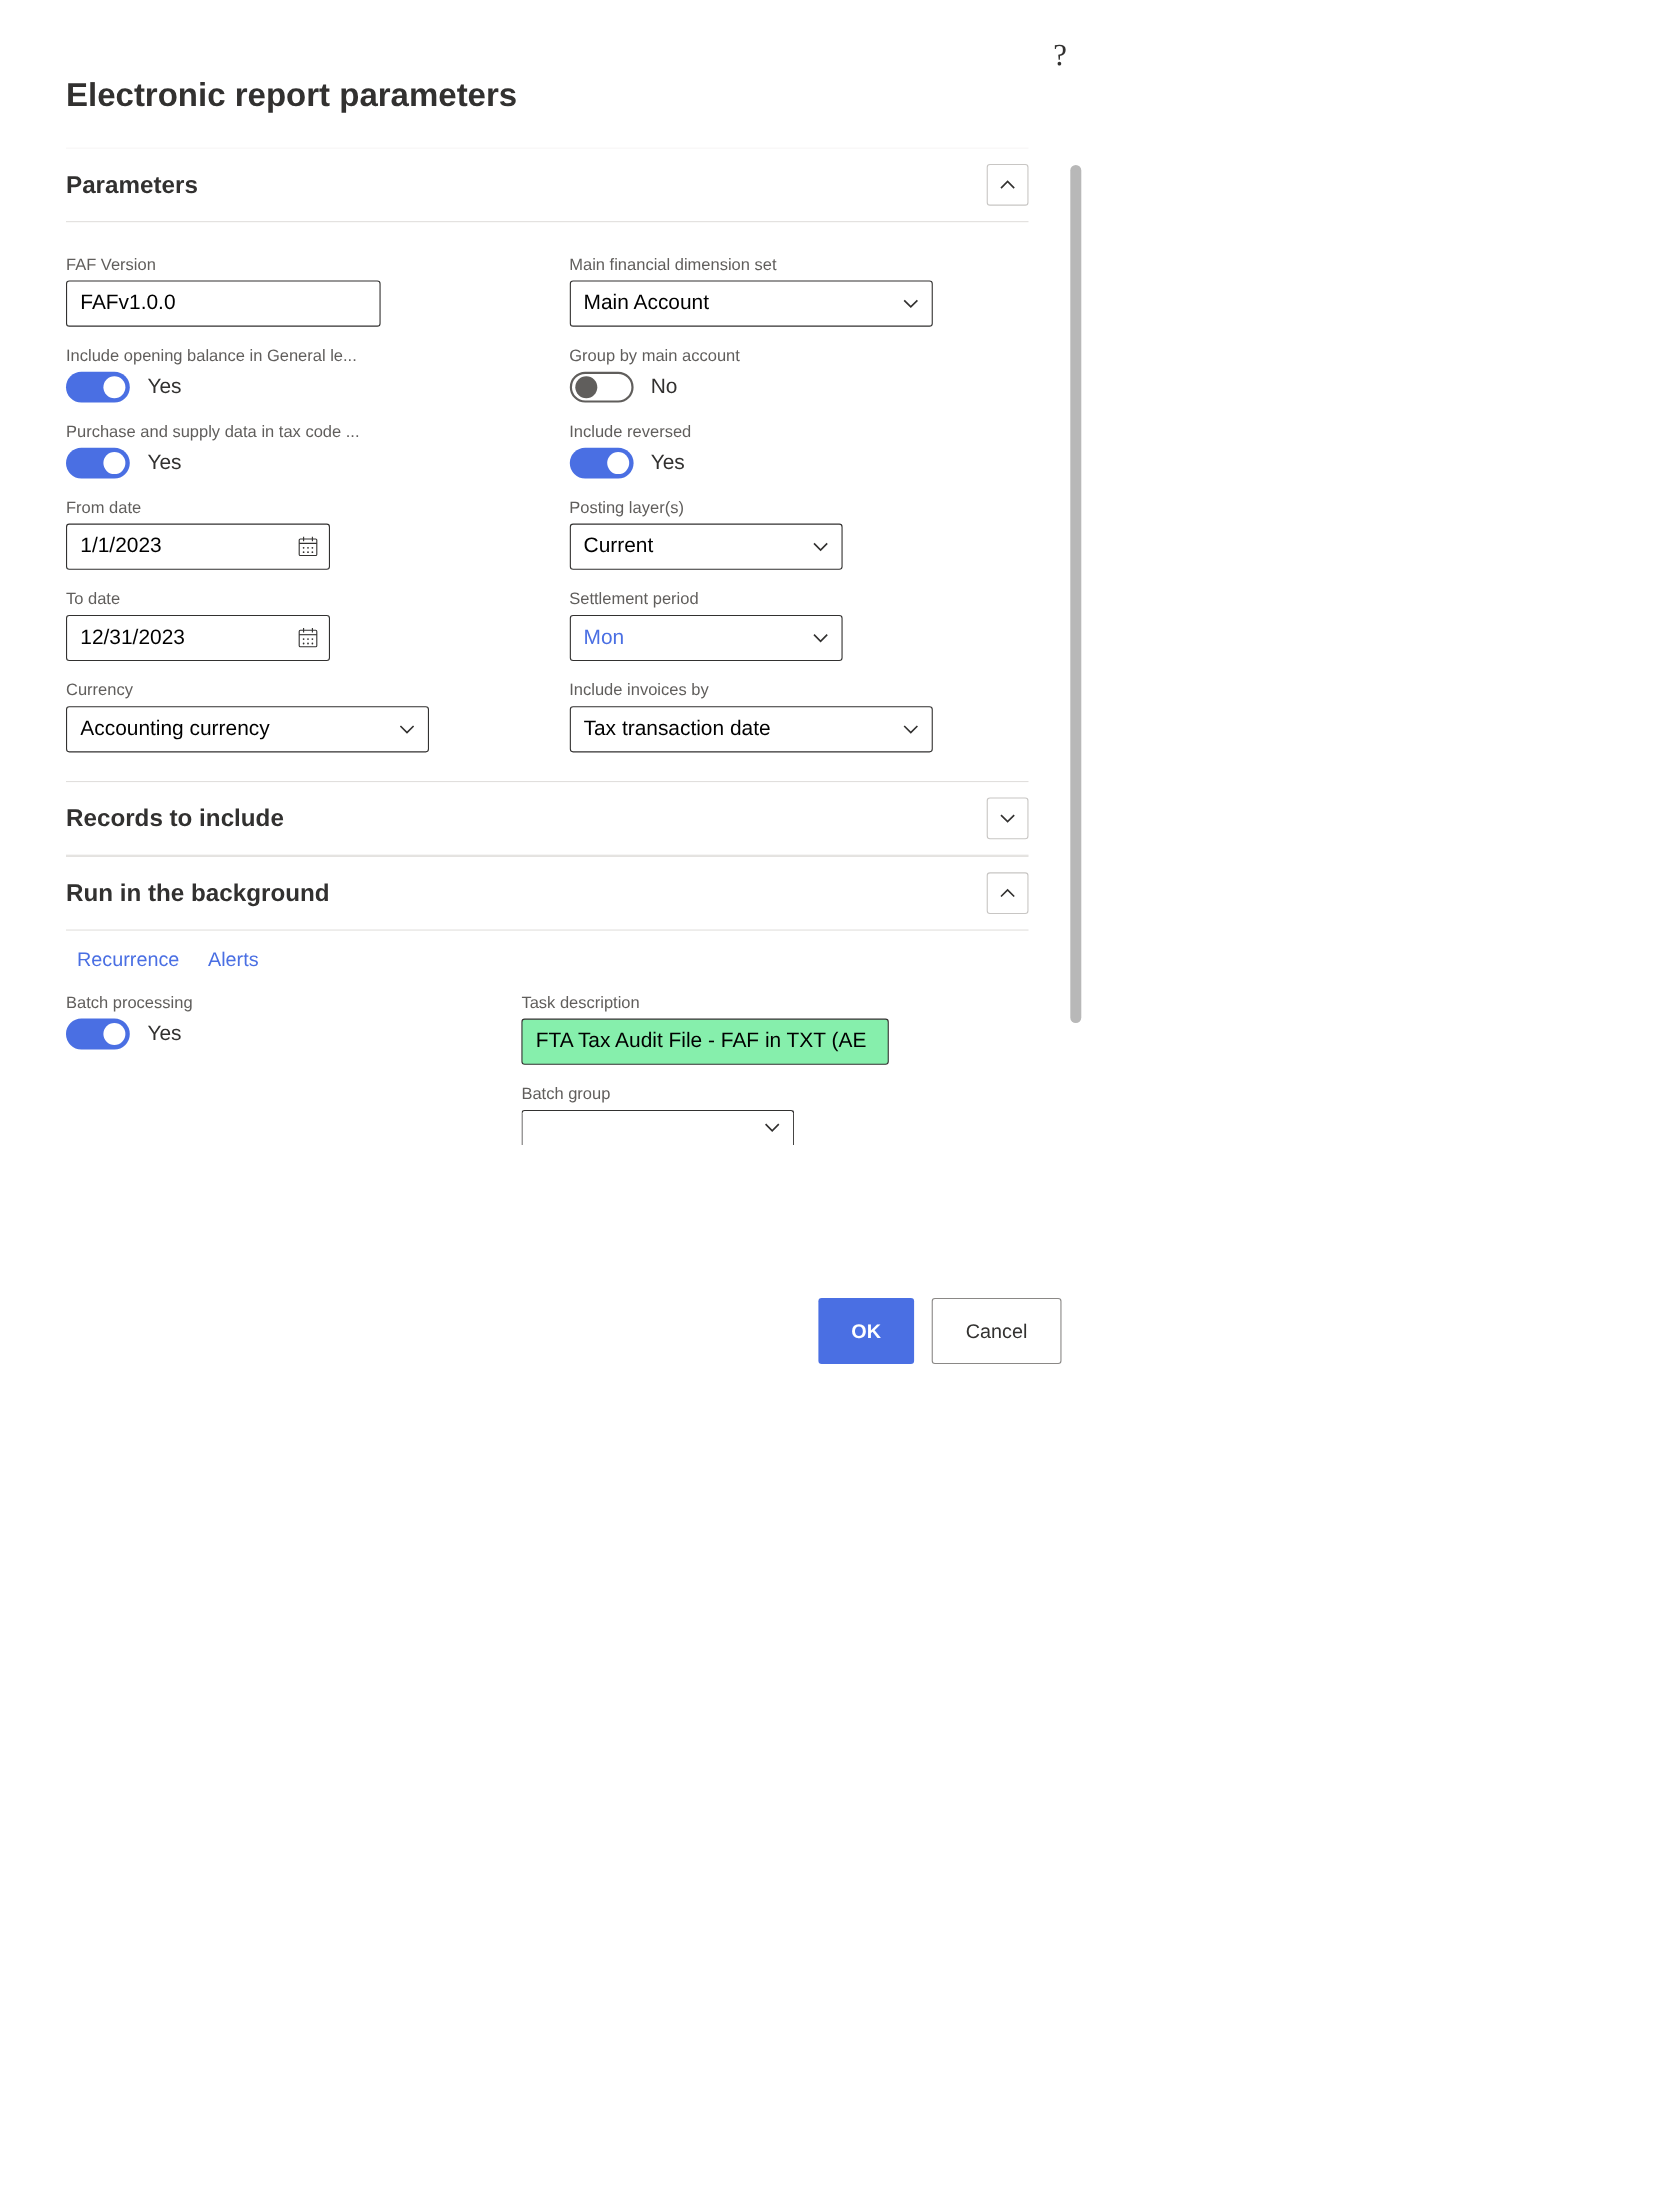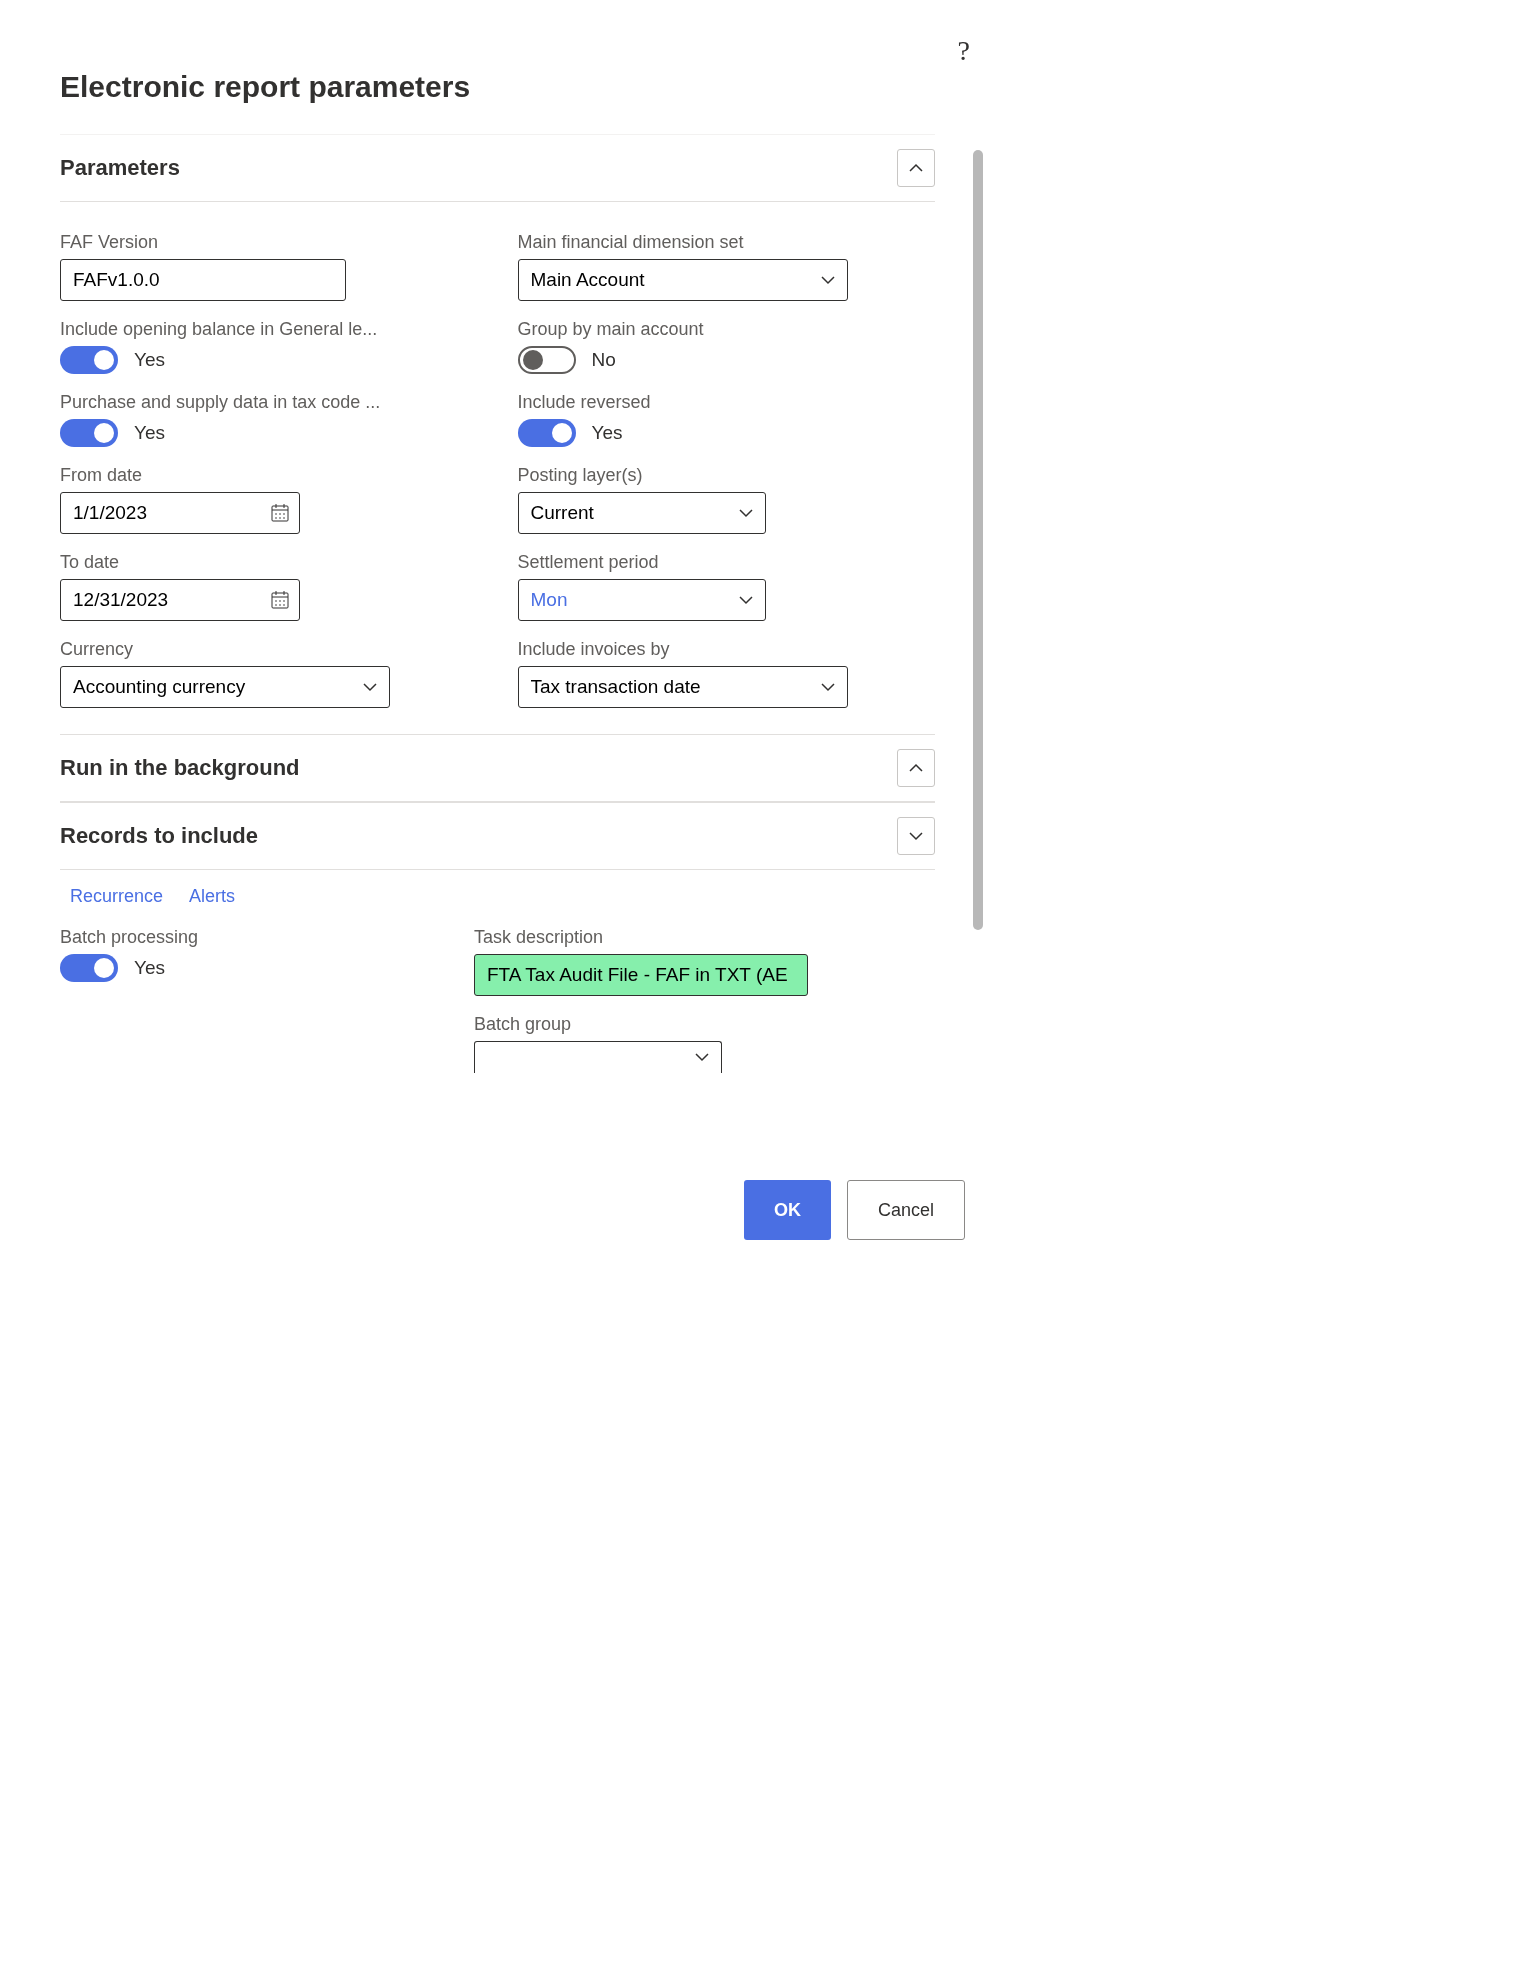--- a/index.html
+++ b/index.html
@@ -76,21 +76,21 @@
   .chevron-btn svg { width: 16px; height: 16px; }
   .section-body {
     display: flex;
     padding: 30px 0 26px 0;
     gap: 40px;
     margin-right: 30px;
   }
   .col { flex: 1 1 0; display: flex; flex-direction: column; gap: 18px; }
   .field { display: flex; flex-direction: column; gap: 6px; }
   .field-label {
-    font-size: 18px;
+    font-size: 15px;
     color: #605e5c;
     white-space: nowrap;
     overflow: hidden;
     text-overflow: ellipsis;
   }
   .text-input {
     height: 42px;
     border: 1px solid #323130;
     border-radius: 3px;
     padding: 0 12px;
@@ -343,33 +343,33 @@
             <svg class="select-caret" width="16" height="16" viewBox="0 0 16 16">
                 <path d="M2 5 L8 11 L14 5" stroke="#323130" stroke-width="1.5" fill="none"></path>
               </svg>
           </div>
         </div>
 
       </div>
     </div>
 
     <div class="section-header">
+      <span class="section-title">Records to include</span>
+      <div class="chevron-btn">
+        <svg viewBox="0 0 16 16">
+            <path d="M2 5 L8 11 L14 5" stroke="#323130" stroke-width="1.5" fill="none"></path>
+          </svg>
+      </div>
+    </div>
+
+    <div class="section-header">
       <span class="section-title">Run in the background</span>
       <div class="chevron-btn">
         <svg viewBox="0 0 16 16">
             <path d="M2 11 L8 5 L14 11" stroke="#323130" stroke-width="1.5" fill="none"></path>
-          </svg>
-      </div>
-    </div>
-
-    <div class="section-header">
-      <span class="section-title">Records to include</span>
-      <div class="chevron-btn">
-        <svg viewBox="0 0 16 16">
-            <path d="M2 5 L8 11 L14 5" stroke="#323130" stroke-width="1.5" fill="none"></path>
           </svg>
       </div>
     </div>
 
     <div class="tab-row">
       <span>Recurrence</span>
       <span>Alerts</span>
     </div>
 
     <div class="batch-body">

